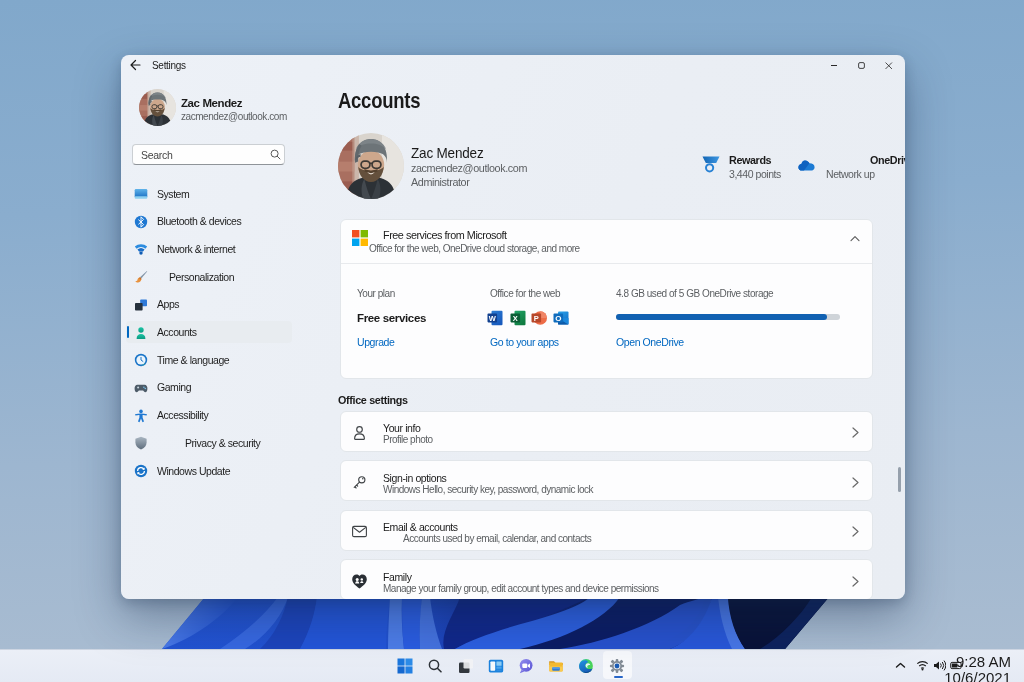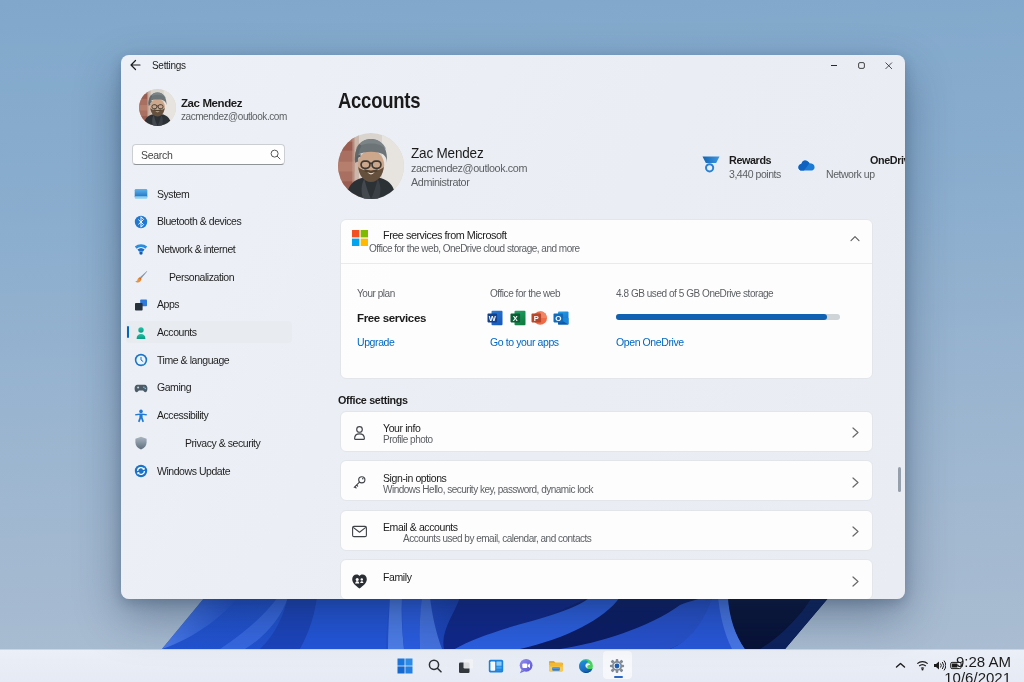--- a/index.html
+++ b/index.html
@@ -449,20 +449,21 @@
 
   <div class="row" style="top:504.3px;"></div>
   <svg class="row-ic" style="left:230px; top:517.8px;" viewBox="0 0 17 17">
     <path d="M8.5 15.4 C4.5 12.6 1.2 9.8 1.2 6.2 C1.2 3.6 3.2 1.6 5.6 1.6 C7 1.6 8 2.3 8.5 3.1 C9 2.3 10 1.6 11.4 1.6 C13.8 1.6 15.8 3.6 15.8 6.2 C15.8 9.8 12.5 12.6 8.5 15.4 Z" fill="#2a2f35"></path>
     <circle cx="6.2" cy="6.4" r="1.5" fill="#fff"></circle>
     <circle cx="10.8" cy="6.4" r="1.2" fill="#fff"></circle>
     <path d="M4.2 10.4 C4.2 8.8 5.2 8.2 6.2 8.2 C7.2 8.2 8.2 8.8 8.2 10.4 Z" fill="#fff"></path>
     <path d="M9.2 10 C9.2 8.8 10 8.3 10.8 8.3 C11.6 8.3 12.4 8.8 12.4 10 Z" fill="#fff"></path>
   </svg>
   <div class="rowt1" style="left:262px; top:516px;">Family</div>
+  <div class="rowt2" style="left:262px; top:527.7px;">Manage your family group, edit account types and device permissions</div>
   <svg style="left:731px; top:520.5px; width:7px; height:11px;" viewBox="0 0 7 11">
     <path d="M1 1 L6 5.5 L1 10" fill="none" stroke="#6a6a6a" stroke-width="1.2" stroke-linecap="round" stroke-linejoin="round"></path>
   </svg>
 
   <div id="scrollbar"></div>
 </div>
 
 <svg width="0" height="0" style="position:absolute">
   <defs>
     <g id="avatar">

